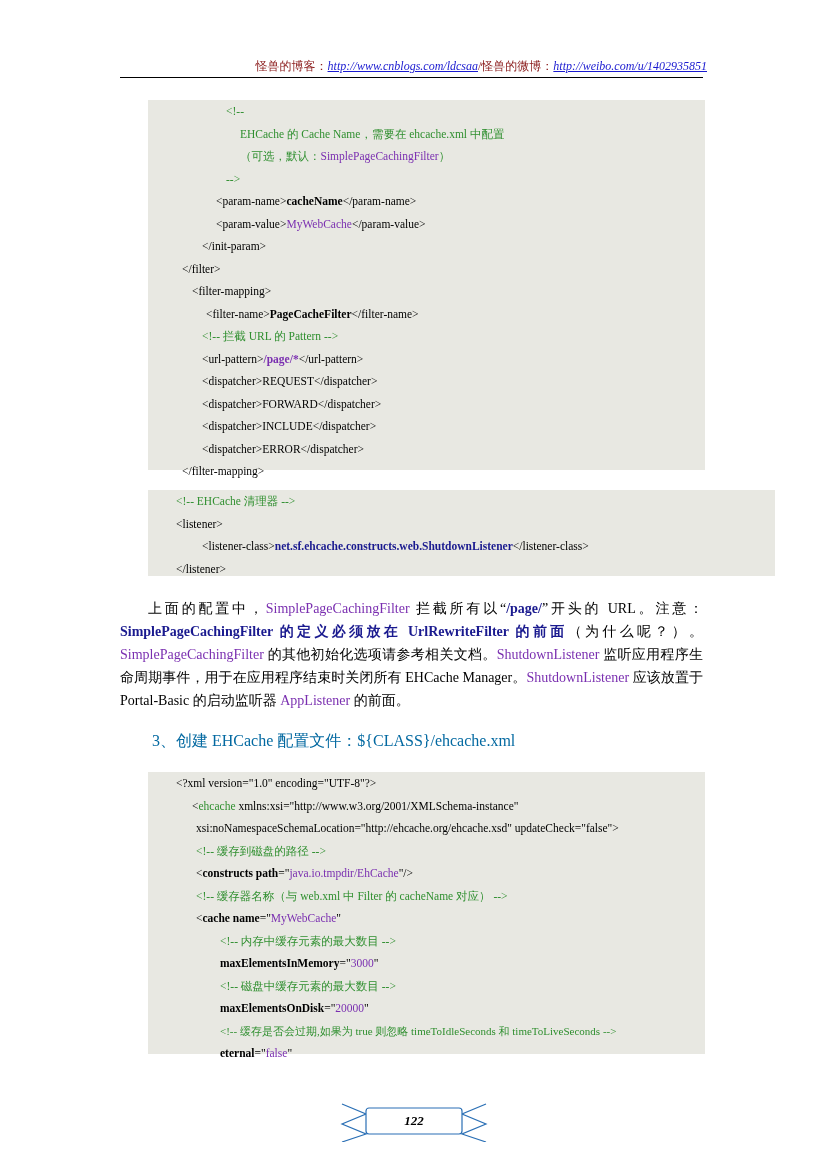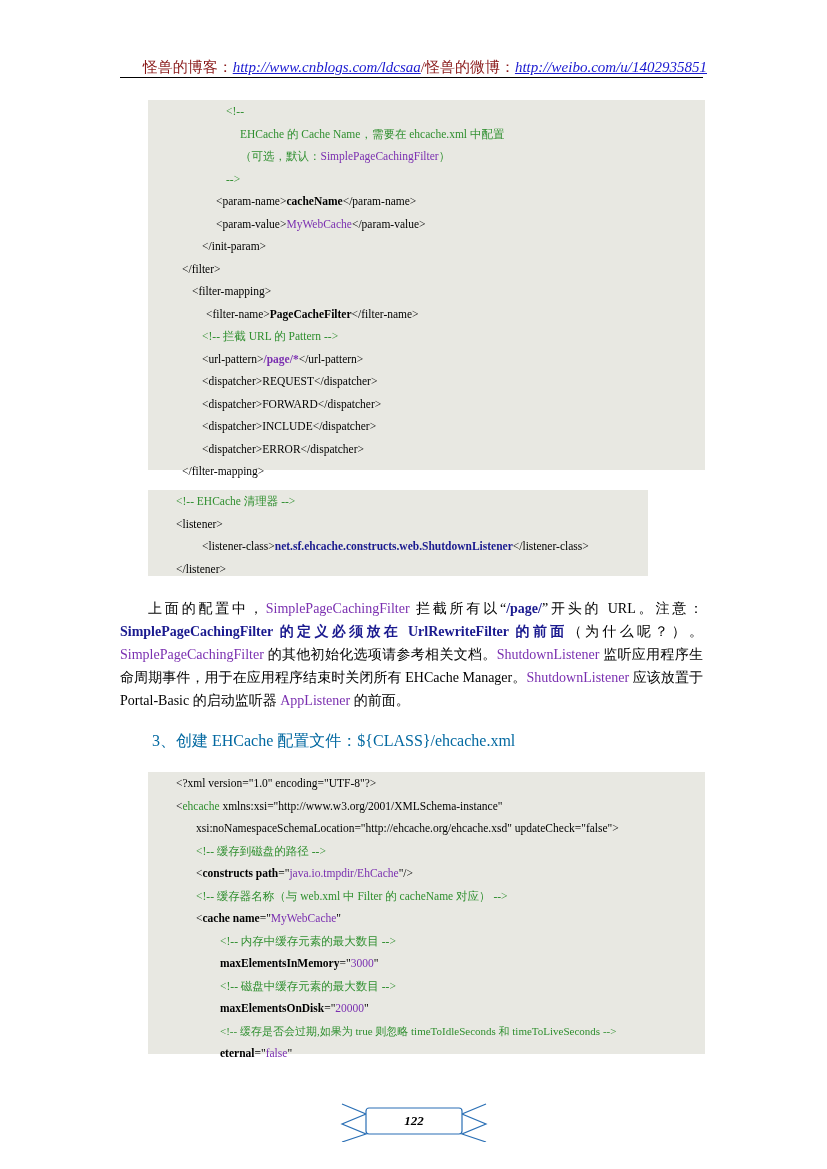--- a/index.html
+++ b/index.html
@@ -18,21 +18,21 @@
   }
 
   
   .header {
     position: absolute;
     top: 58px;
     left: 120px;
     width: 587px;
     text-align: right;
     font-family: "Liberation Serif", serif;
-    font-size: 15px;
+    font-size: 12px;
     color: #8a1a1a;
     white-space: nowrap;
   }
   .header a {
     color: #1a1ad0;
     text-decoration: underline;
     font-style: italic;
   }
   .header .sep { color: #8a1a1a; }
   .header-rule {
@@ -58,21 +58,21 @@
     white-space: pre;
     padding-left: 24px;
     overflow: hidden;
   }
   .cm { color: #2f8f2f; }
   .b { font-weight: bold; }
   .purple { color: #7a2fb0; }
   .navy { color: #1a1a8f; font-weight: bold; }
 
   .blk1 { top: 100px; left: 148px; width: 557px; height: 370px; }
-  .blk2 { top: 490px; left: 148px; width: 500px; height: 86px; }
+  .blk2 { top: 490px; left: 148px; width: 627px; height: 86px; }
   .blk3 { top: 772px; left: 148px; width: 557px; height: 282px; }
 
   
   .para {
     position: absolute;
     top: 597px;
     left: 120px;
     width: 583px;
     font-size: 14px;
     line-height: 23px;
@@ -152,21 +152,21 @@
   </div>
 
   <div class="para">
     上面的配置中，<span class="name">SimplePageCachingFilter</span> 拦截所有以“<span class="strong">/page/</span>”开头的 URL。注意：<span class="strong">SimplePageCachingFilter 的定义必须放在 UrlRewriteFilter 的前面</span>（为什么呢？）。<span class="name">SimplePageCachingFilter</span> 的其他初始化选项请参考相关文档。<span class="name">ShutdownListener</span> 监听应用程序生命周期事件，用于在应用程序结束时关闭所有 EHCache Manager。<span class="name">ShutdownListener</span> 应该放置于 Portal-Basic 的启动监听器 <span class="name">AppListener</span> 的前面。
   </div>
 
   <div class="heading">3、创建 EHCache 配置文件：${CLASS}/ehcache.xml</div>
 
   <div class="codeblock blk3">
     <div class="ln" style="padding-left:28px;">&lt;?xml version="1.0" encoding="UTF-8"?&gt;</div>
-    <div class="ln" style="padding-left:28px;">&lt;<span class="cm">ehcache</span> xmlns:xsi="http://www.w3.org/2001/XMLSchema-instance"</div>
+    <div class="ln" style="padding-left:28px;margin-left:16px;">&lt;<span class="cm">ehcache</span> xmlns:xsi="http://www.w3.org/2001/XMLSchema-instance"</div>
     <div class="ln" style="padding-left:48px;">xsi:noNamespaceSchemaLocation="http://ehcache.org/ehcache.xsd" updateCheck="false"&gt;</div>
     <div class="ln" style="padding-left:48px;"><span class="cm">&lt;!-- 缓存到磁盘的路径 --&gt;</span></div>
     <div class="ln" style="padding-left:48px;">&lt;<span class="b">constructs path</span>="<span class="purple">java.io.tmpdir/EhCache</span>"/&gt;</div>
     <div class="ln" style="padding-left:48px;"><span class="cm">&lt;!-- 缓存器名称（与 web.xml 中 Filter 的 cacheName 对应） --&gt;</span></div>
     <div class="ln" style="padding-left:48px;">&lt;<span class="b">cache name</span>="<span class="purple">MyWebCache</span>"</div>
     <div class="ln" style="padding-left:72px;"><span class="cm">&lt;!-- 内存中缓存元素的最大数目 --&gt;</span></div>
     <div class="ln" style="padding-left:72px;"><span class="b">maxElementsInMemory</span>="<span class="purple">3000</span>"</div>
     <div class="ln" style="padding-left:72px;"><span class="cm">&lt;!-- 磁盘中缓存元素的最大数目 --&gt;</span></div>
     <div class="ln" style="padding-left:72px;"><span class="b">maxElementsOnDisk</span>="<span class="purple">20000</span>"</div>
     <div class="ln" style="padding-left:72px;font-size:11px;"><span class="cm">&lt;!-- 缓存是否会过期,如果为 true 则忽略 timeToIdleSeconds 和 timeToLiveSeconds --&gt;</span></div>

